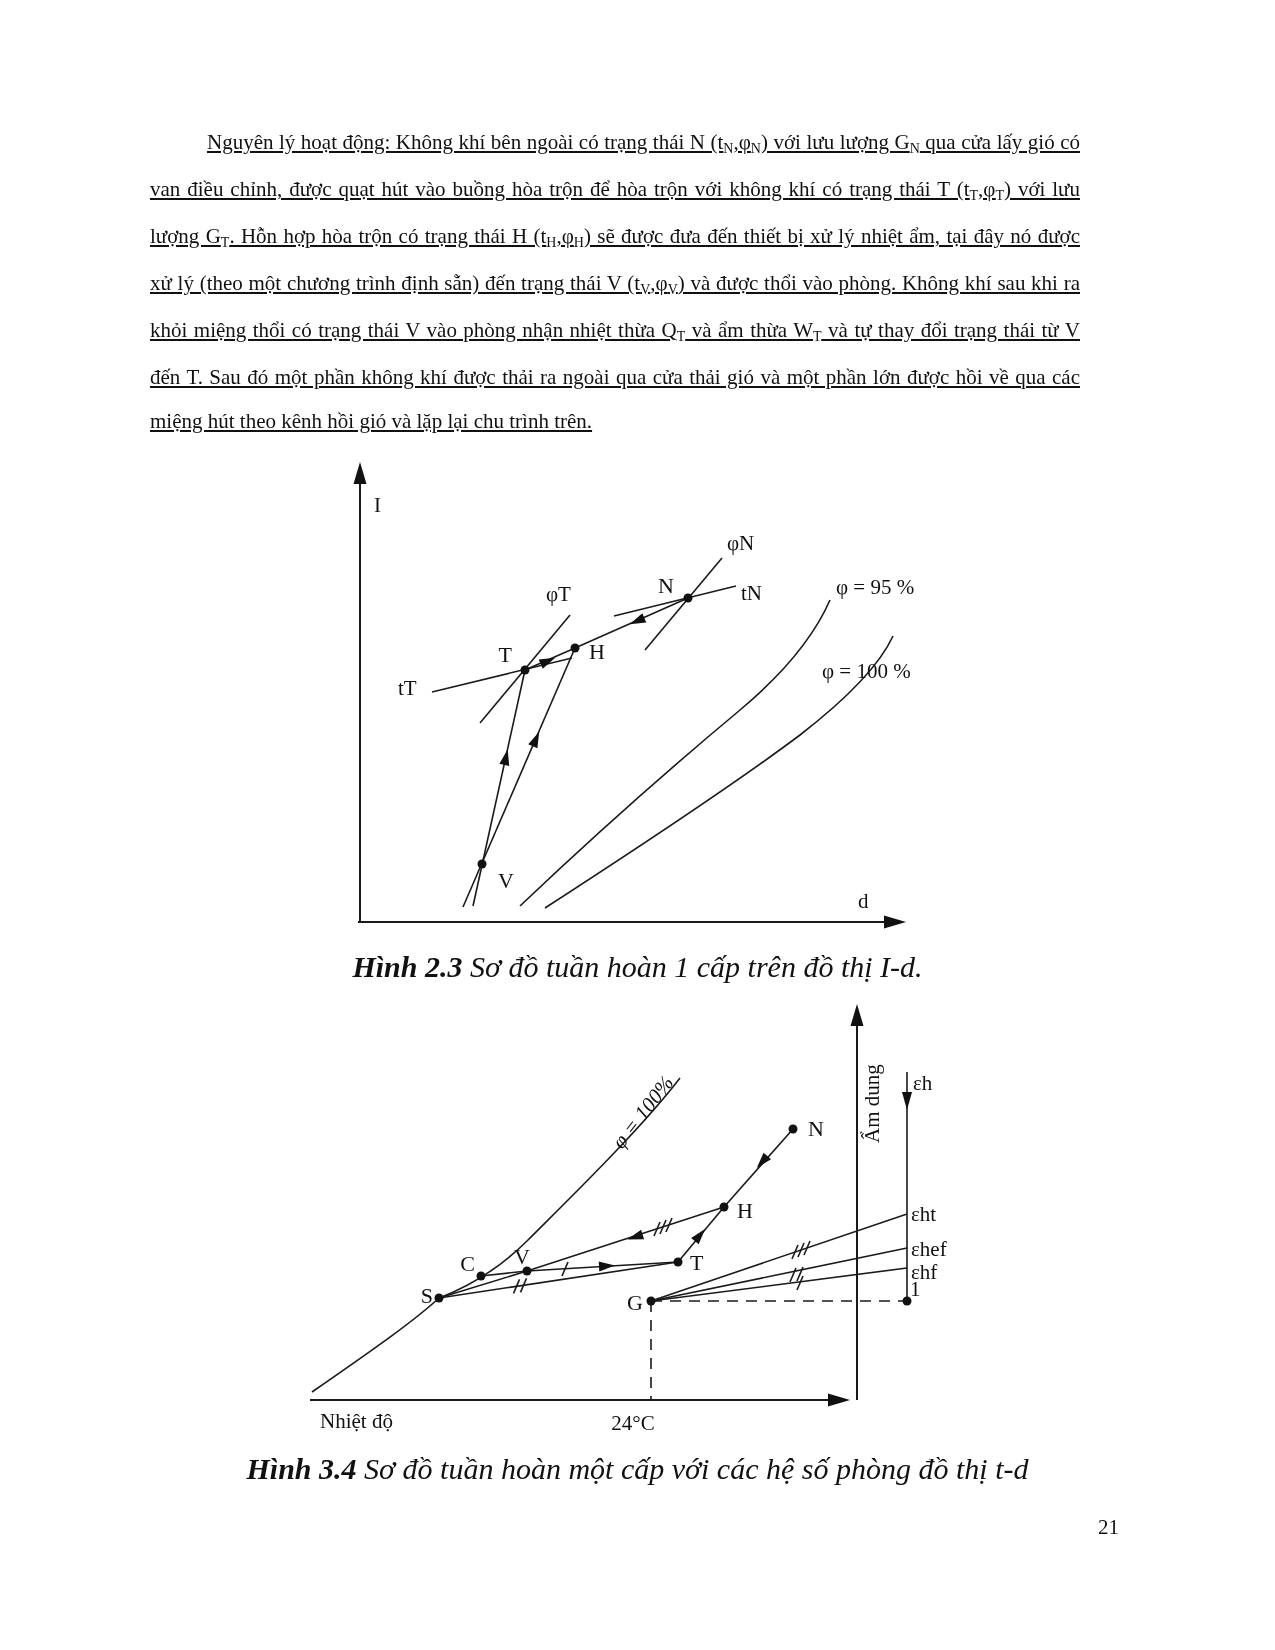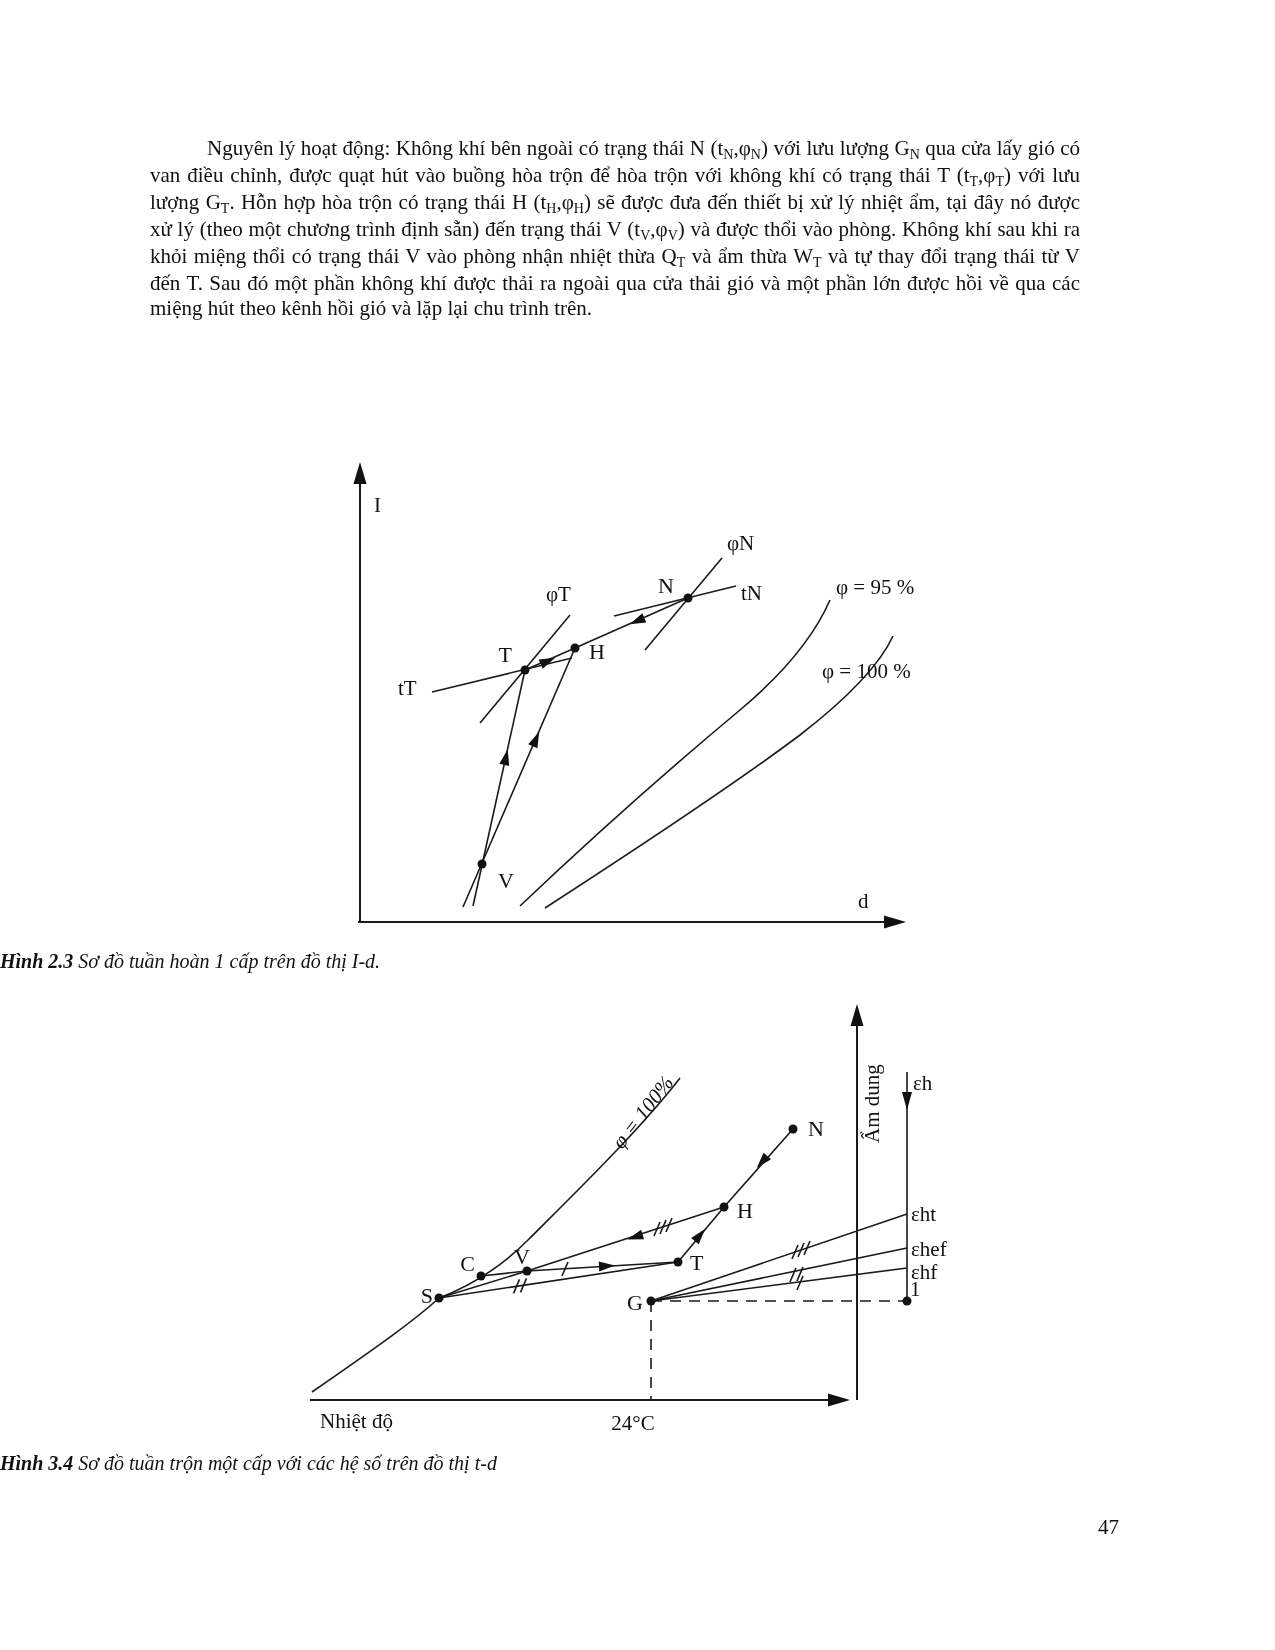--- a/index.html
+++ b/index.html
@@ -1,27 +1,27 @@
 <!DOCTYPE html>
 <html><head>
 <meta charset="utf-8">
 <style>
   html,body{margin:0;padding:0;}
   body{
     width:1275px;height:1650px;position:relative;background:#ffffff;
     font-family:"Liberation Serif", serif;color:#111;overflow:hidden;
   }
   .para{
-    position:absolute;left:150px;top:136px;width:930px;
-    font-size:21px;line-height:25px;text-align:justify;text-indent:57px;
+    position:absolute;left:150px;top:120px;width:930px;
+    font-size:21px;line-height:44px;text-align:justify;text-indent:57px;text-decoration:underline;
   }
   .para .sub{font-size:14px;position:relative;top:4px;}
   .caption{
-    position:absolute;left:0;width:1275px;
-    font-size:20px;font-style:italic;
+    position:absolute;left:0;width:1275px;text-align:center;
+    font-size:30px;font-style:italic;
   }
   .caption .cap-label{font-weight:bold;font-style:italic;}
   #caption1{top:950px;}
   #caption2{top:1452px;}
   .pagenum{position:absolute;left:1098px;top:1515px;font-size:21px;}
   svg{position:absolute;}
   #fig1{left:330px;top:450px;}
   #fig2{left:280px;top:985px;}
   svg text{font-family:"Liberation Serif", serif;font-size:21px;fill:#111;}
   svg .pt-label{font-size:22px;}
@@ -165,16 +165,16 @@
     <text class="pt-label" x="475" y="1271" text-anchor="end">C</text>
     <text class="pt-label" x="522" y="1264" text-anchor="middle">V</text>
     <text class="pt-label" x="690" y="1270">T</text>
     <text class="pt-label" x="737" y="1218">H</text>
     <text class="pt-label" x="808" y="1136">N</text>
     <text class="pt-label" x="643" y="1310" text-anchor="end">G</text>
   </g>
 </svg>
 
 <div id="caption2" class="caption">
-  <span class="cap-label">Hình 3.4</span><span> Sơ đồ tuần trộn một cấp với các hệ số trên đồ thị t-d</span>
+  <span class="cap-label">Hình 3.4</span><span> Sơ đồ tuần hoàn một cấp với các hệ số phòng đồ thị t-d</span>
 </div>
 
-<div class="pagenum">47</div>
+<div class="pagenum">21</div>
 
 </body></html>

